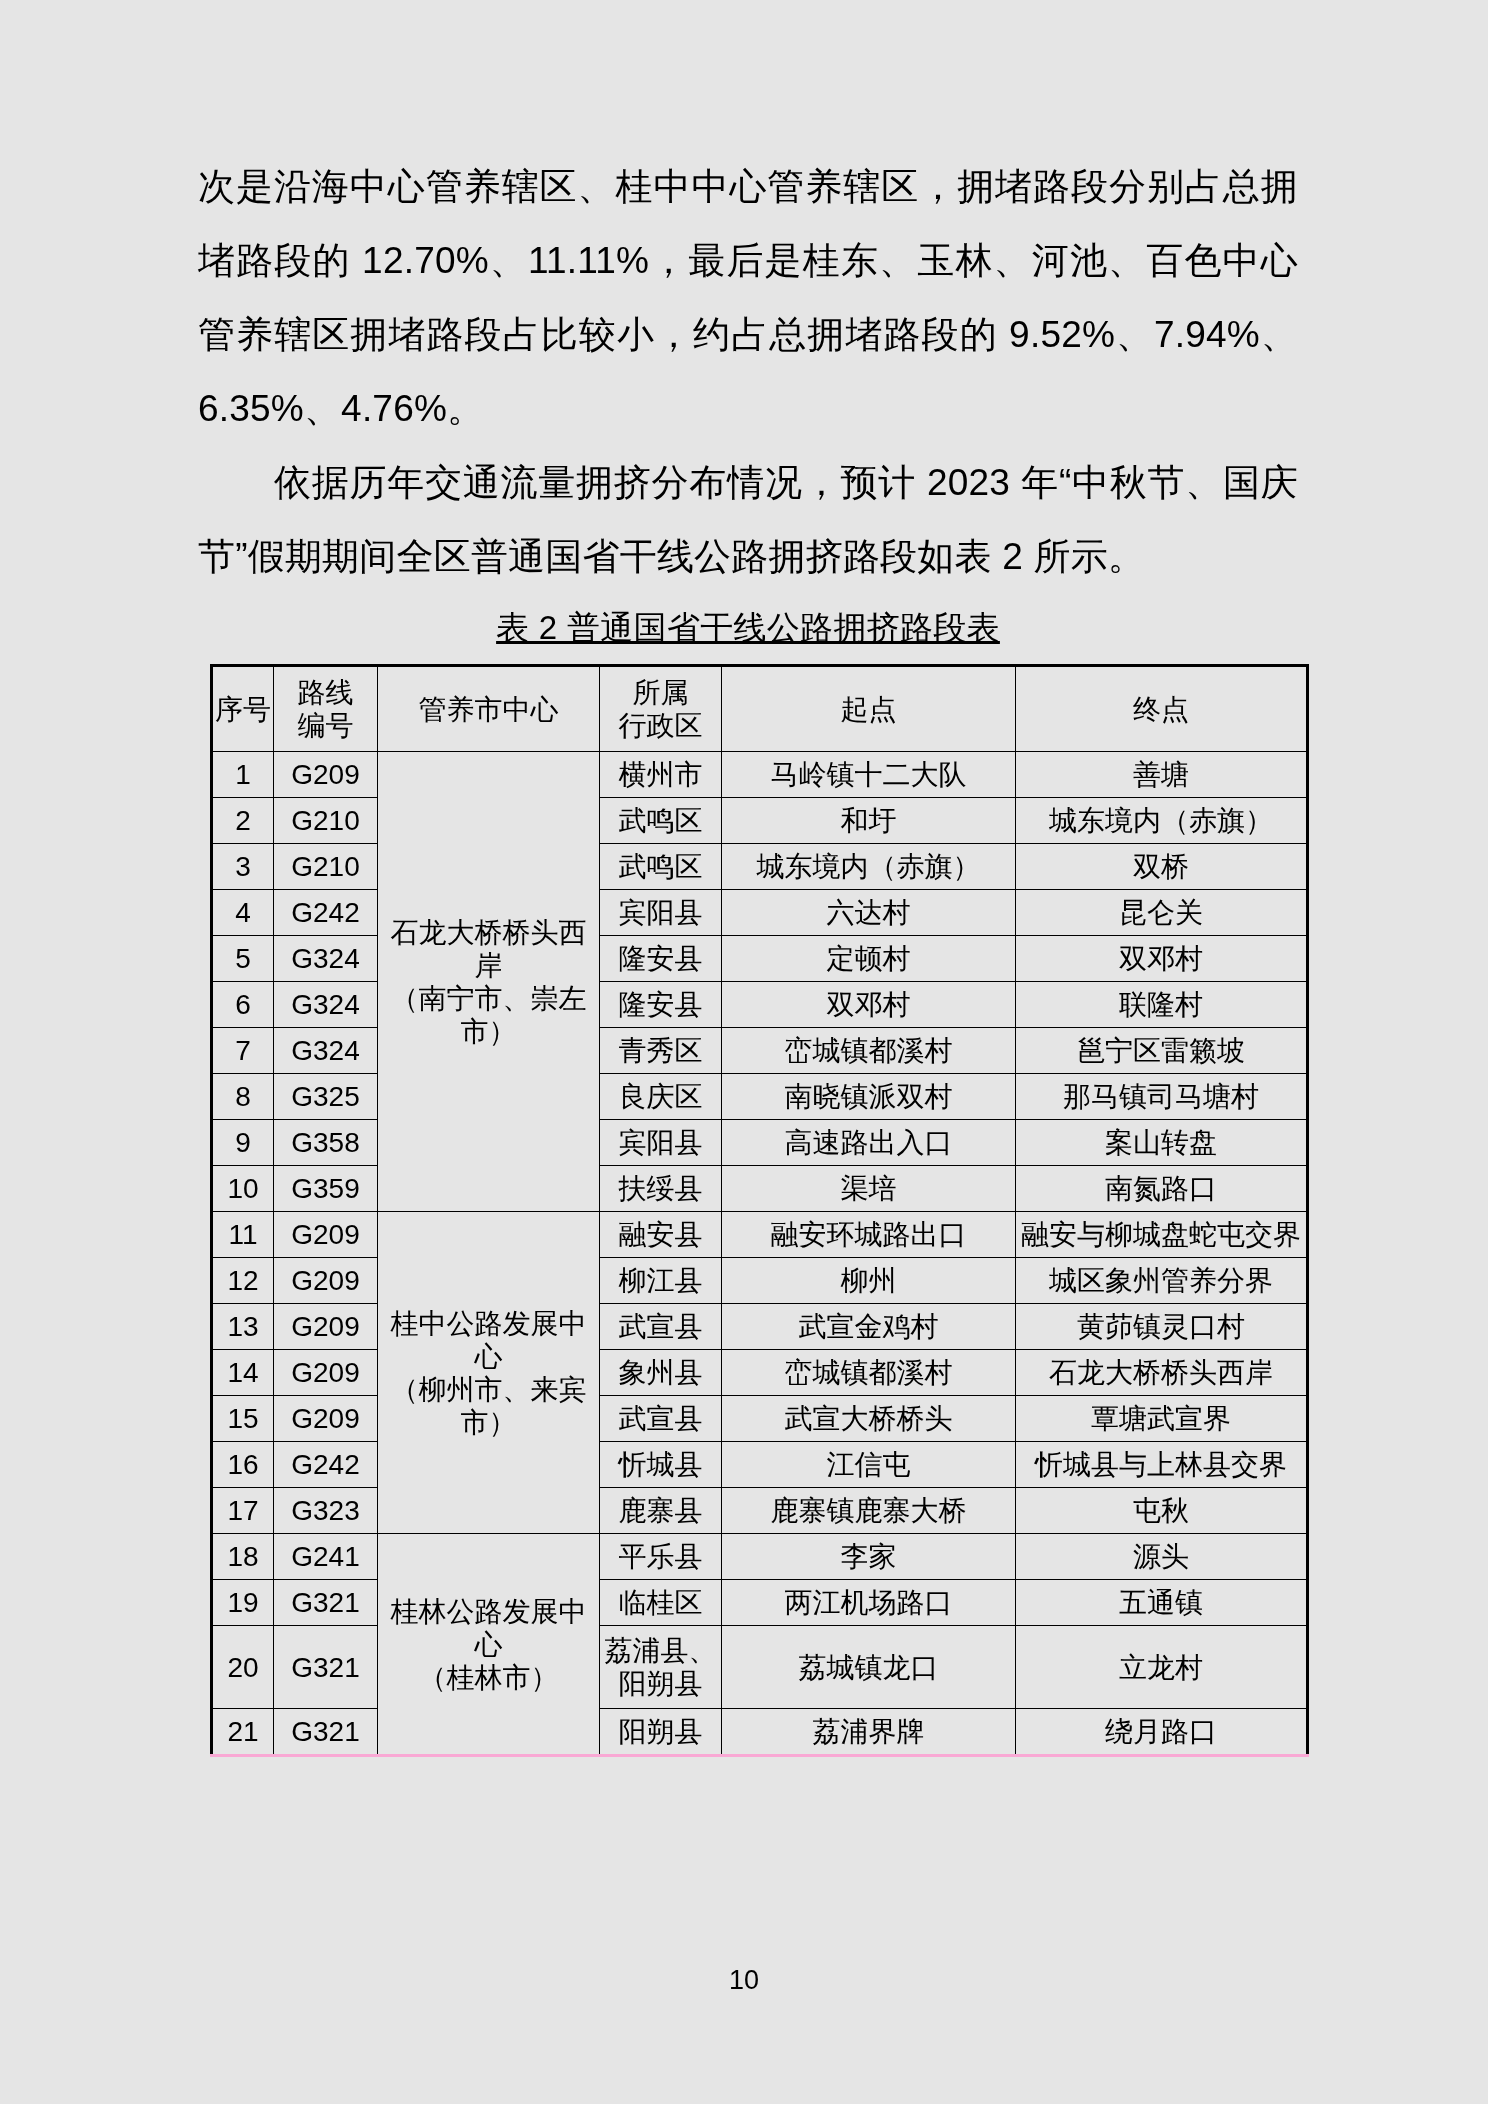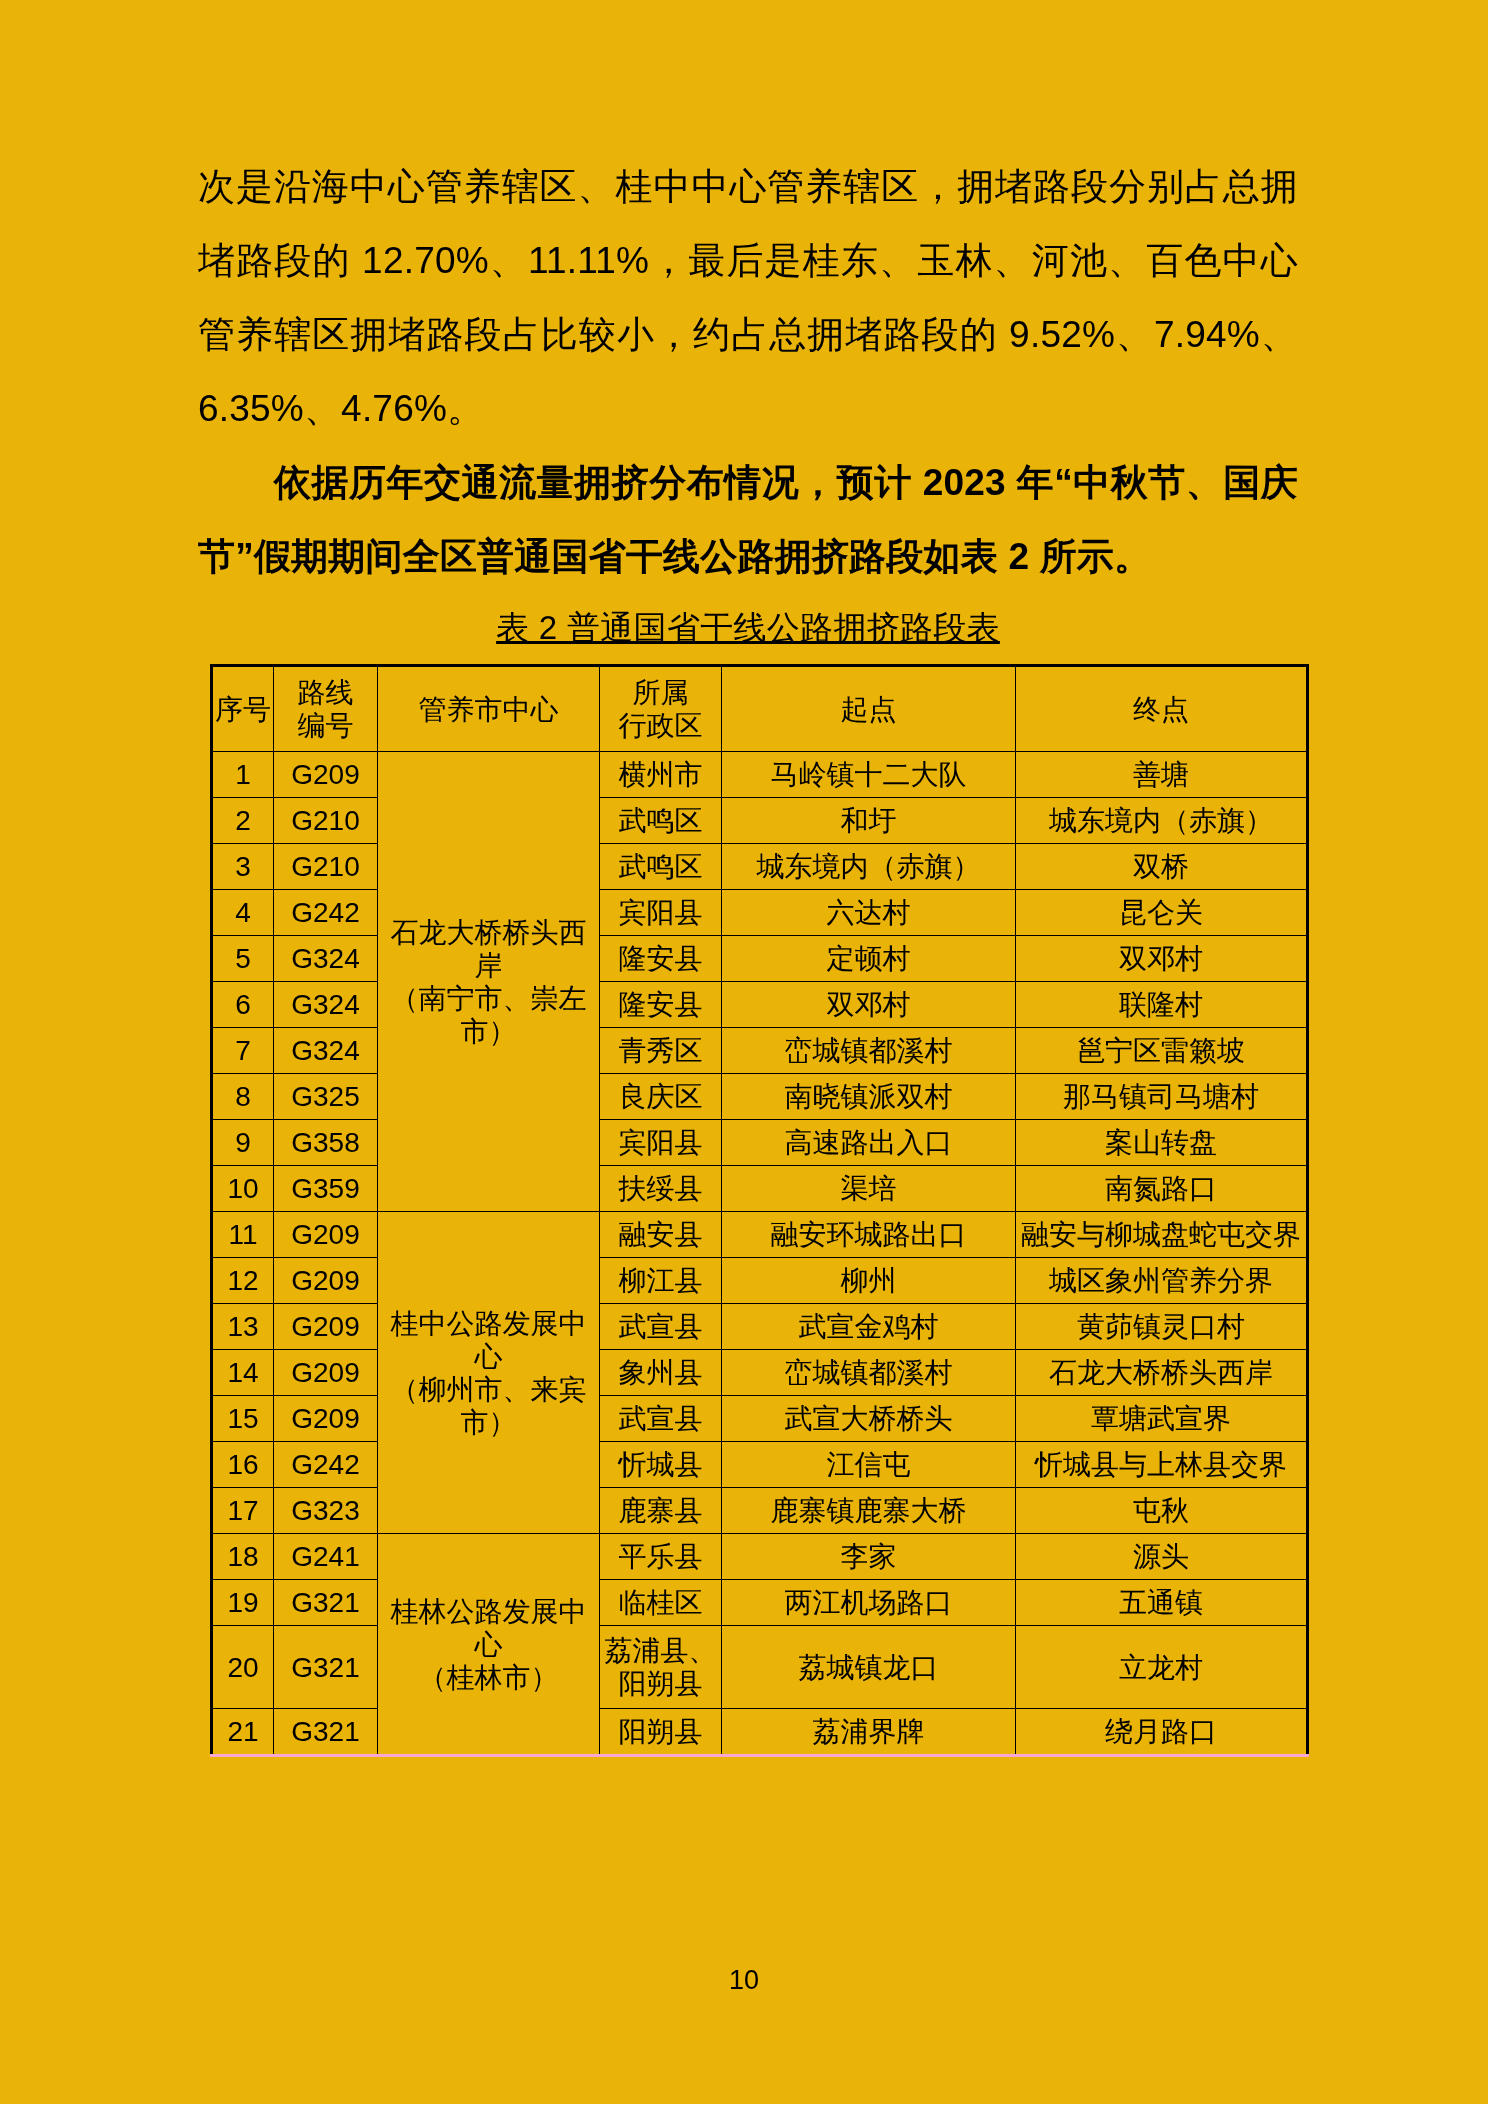--- a/index.html
+++ b/index.html
@@ -14,41 +14,40 @@
     color: #000000;
     position: relative;
     overflow: hidden;
   }
   .page {
     position: absolute;
     left: 0;
     top: 0;
     width: 1488px;
     height: 2104px;
-    background: #eab308;
+    background: #e5e5e5;
   }
   .content {
     position: absolute;
     left: 198px;
     top: 150px;
     width: 1100px;
   }
   .para {
     font-size: 37px;
     line-height: 74px;
     letter-spacing: 0.2px;
     text-align: justify;
     text-justify: inter-ideograph;
     margin: 0;
     color: #000;
     white-space: normal;
   }
   .para.indent {
     text-indent: 76px;
-    font-weight: bold;
   }
   .table-title {
     text-align: center;
     font-size: 33px;
     line-height: 48px;
     margin: 10px 0 6px 0;
     letter-spacing: 0.3px;
     text-decoration: underline;
   }
   table.main {

